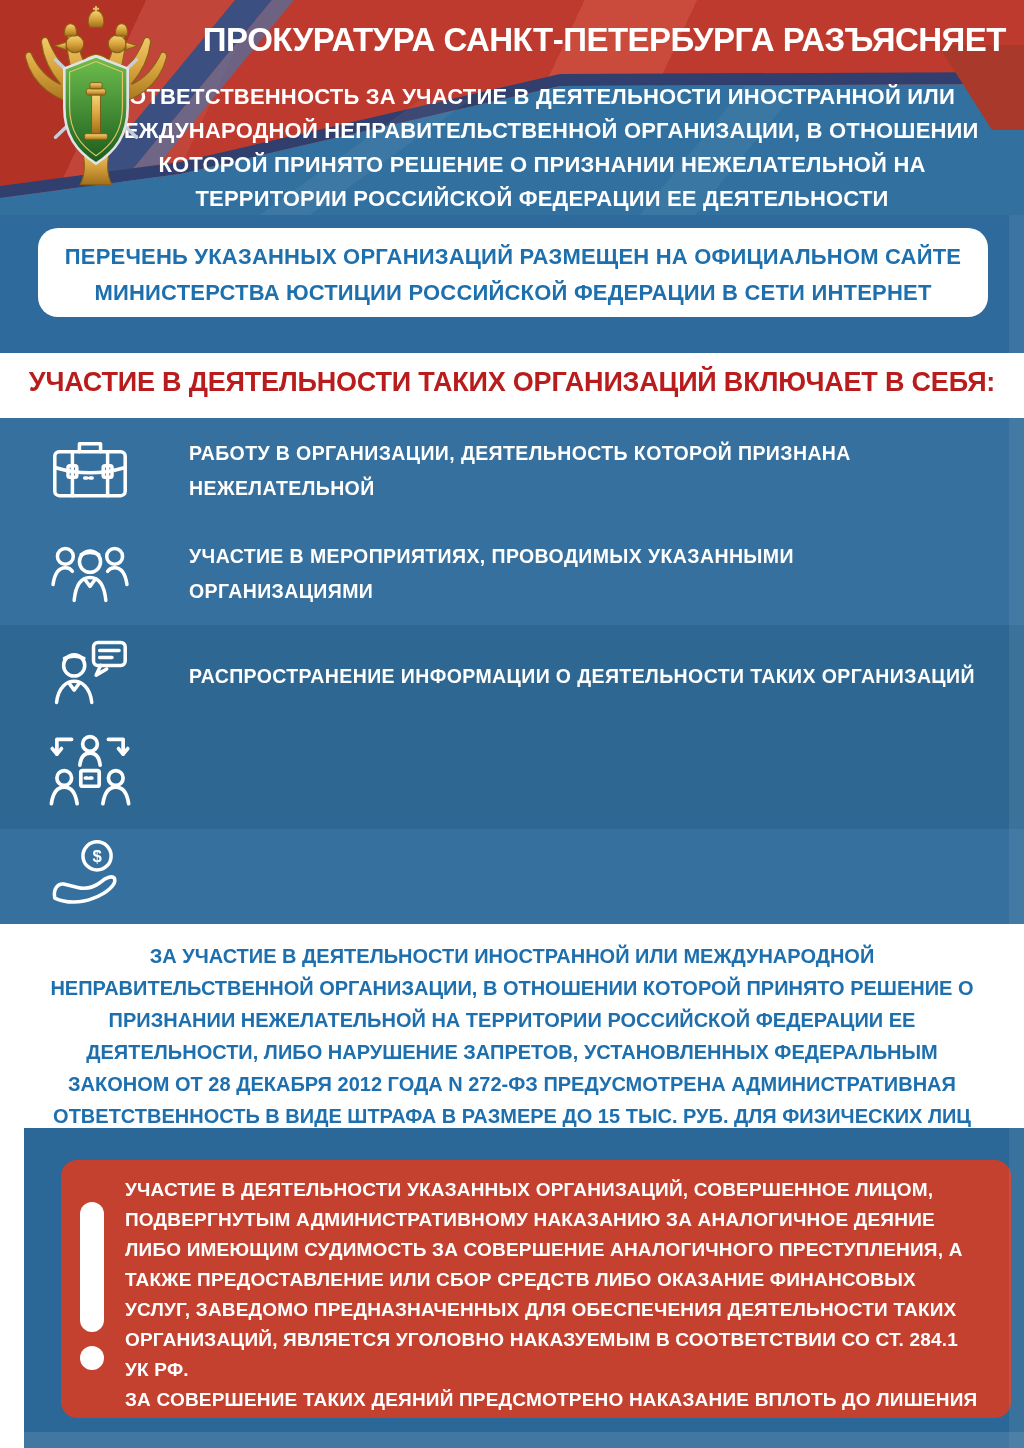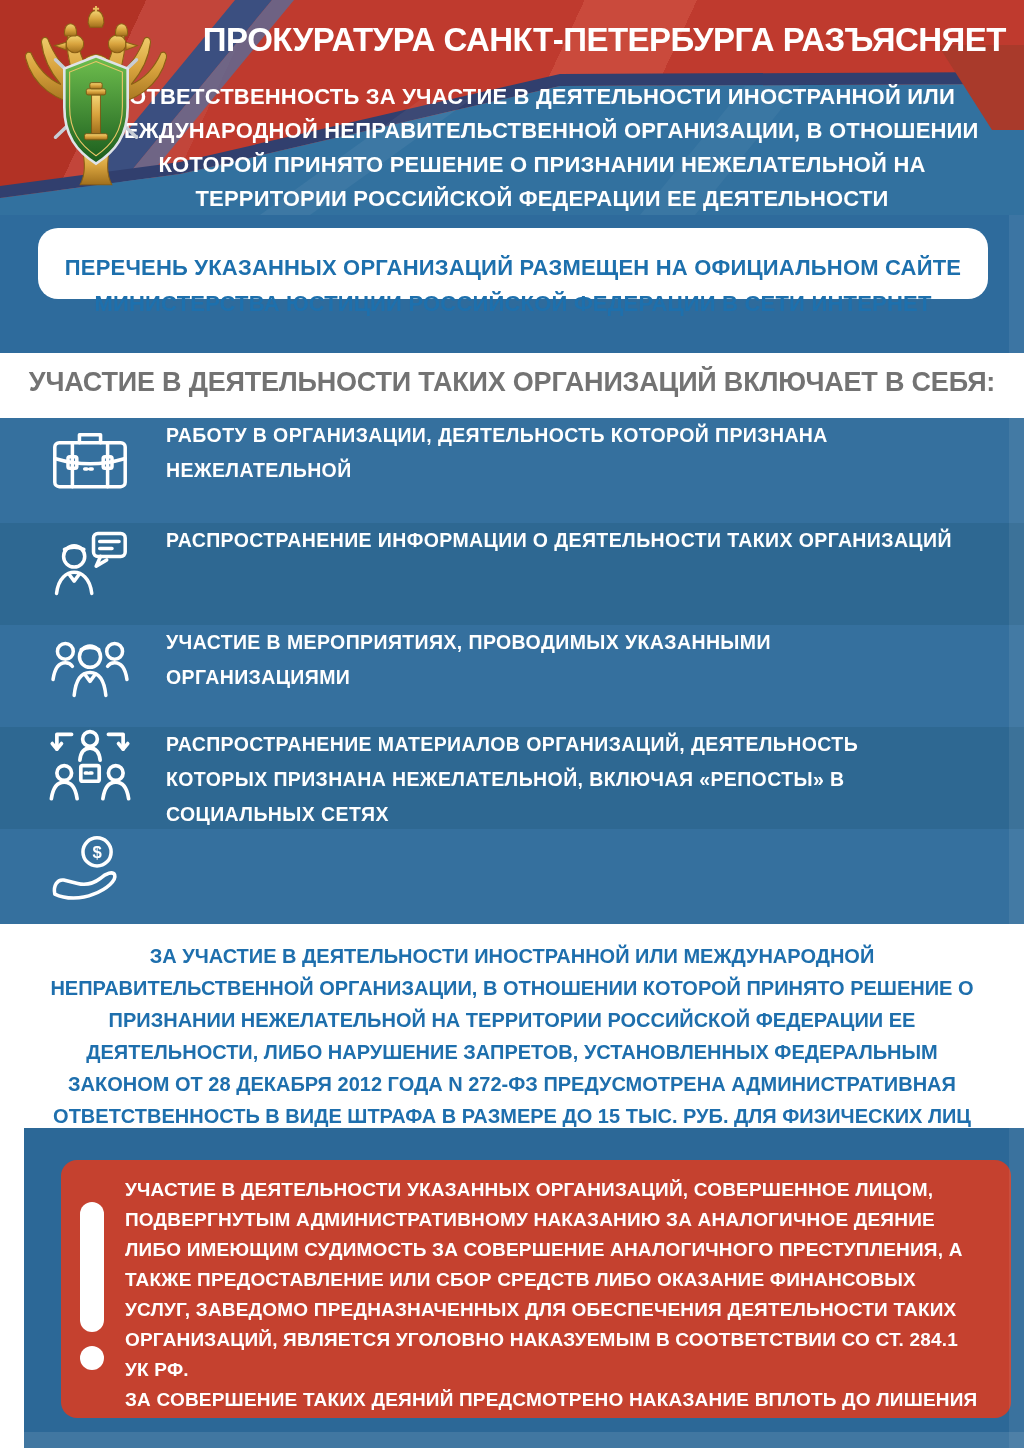--- a/index.html
+++ b/index.html
@@ -23,31 +23,31 @@
   .header-title{
     position:absolute;left:195px;right:18px;top:21px;z-index:4;
     color:#ffffff;font-size:33px;letter-spacing:-0.5px;text-align:right;white-space:nowrap;}
   .header-subtitle{
     position:absolute;left:95px;right:35px;top:80px;z-index:5;
     color:#ffffff;font-size:22px;line-height:34px;text-align:center;letter-spacing:0.2px;}
   .emblem{position:absolute;left:8px;top:5px;z-index:6;}
   
   .band-notice{position:relative;width:1024px;height:138px;background:#2e6b9c;}
   .notice-box{
-    position:absolute;left:38px;right:36px;top:13px;height:71px;
+    position:absolute;left:38px;right:36px;top:13px;height:89px;
     background:#ffffff;border-radius:20px;
     color:#1d70ad;font-size:22px;line-height:36px;text-align:center;
-    padding-top:22px;box-sizing:border-box;letter-spacing:0.2px;}
+    padding-top:11px;box-sizing:border-box;letter-spacing:0.2px;}
   
   .heading-area{width:1024px;height:65px;background:#ffffff;text-align:center;}
   .section-heading{
-    padding-top:14px;color:#737373;font-size:27px;letter-spacing:-0.2px;}
+    padding-top:14px;color:#b91c1c;font-size:27px;letter-spacing:-0.2px;}
   
   .list{width:1024px;}
-  .row{display:flex;align-items:flex-start;padding-left:38px;box-sizing:border-box;}
+  .row{display:flex;align-items:center;padding-left:38px;box-sizing:border-box;gap:23px;}
   .row.odd{background:#35709e;}
   .row.even{background:#2e6892;}
   .icon-box{flex:0 0 104px;display:flex;align-items:center;justify-content:center;}
   .row-text{margin-left:24px;max-width:790px;color:#fff;
     font-size:19.5px;line-height:35px;letter-spacing:0.4px;}
   .icon-box svg{display:block;}
   .ico{stroke:#ffffff;fill:none;stroke-width:4;stroke-linecap:round;stroke-linejoin:round;}
   
   .admin{width:1024px;height:204px;background:#ffffff;overflow:hidden;}
   .admin-text{width:930px;margin:0 auto;padding-top:16px;
@@ -158,69 +158,68 @@
           <path d="M10 46 Q50 58 90 46"></path>
           <path d="M30 28 v50 M70 28 v50"></path>
           <rect x="25" y="44" width="10" height="13" rx="2"></rect>
           <rect x="65" y="44" width="10" height="13" rx="2"></rect>
           <path d="M44 58 h12" stroke-dasharray="2.5,3.5"></path>
         </svg>
       </div>
       <div class="row-text">РАБОТУ В ОРГАНИЗАЦИИ, ДЕЯТЕЛЬНОСТЬ КОТОРОЙ ПРИЗНАНА НЕЖЕЛАТЕЛЬНОЙ</div>
     </div>
 
-    <div class="row even" style="height:102px">
-      <div class="icon-box">
-        <svg width="88" height="88" viewBox="0 0 100 100" class="ico">
-          <circle cx="32" cy="38" r="12"></circle>
-          <path d="M21 30 q11 -5 22 0"></path>
-          <path d="M12 80 C14 62 24 56 32 56 C40 56 50 62 52 80"></path>
-          <path d="M26 58 l6 8 6 -8"></path>
-          <rect x="54" y="12" width="36" height="26" rx="5"></rect>
-          <path d="M62 38 l-5 11 12 -7"></path>
-          <path d="M61 21 h22 M61 29 h14"></path>
-        </svg>
-      </div>
-      <div class="row-text">РАСПРОСТРАНЕНИЕ ИНФОРМАЦИИ О ДЕЯТЕЛЬНОСТИ ТАКИХ ОРГАНИЗАЦИЙ</div>
-    </div>
-
     <div class="row odd" style="height:102px">
       <div class="icon-box">
         <svg width="88" height="88" viewBox="0 0 100 100" class="ico">
           <circle cx="22" cy="30" r="9"></circle>
           <path d="M8 62 C10 48 16 43 22 43 C25 43 28 44 30 47"></path>
           <circle cx="78" cy="30" r="9"></circle>
           <path d="M92 62 C90 48 84 43 78 43 C75 43 72 44 70 47"></path>
           <circle cx="50" cy="36" r="12"></circle>
           <path d="M40 28 q10 -5 20 0"></path>
           <path d="M32 80 C34 60 42 54 50 54 C58 54 66 60 68 80"></path>
           <path d="M44 56 l6 8 6 -8"></path>
         </svg>
       </div>
       <div class="row-text">УЧАСТИЕ В МЕРОПРИЯТИЯХ, ПРОВОДИМЫХ УКАЗАННЫМИ ОРГАНИЗАЦИЯМИ</div>
+    </div>
+
+    <div class="row even" style="height:102px">
+      <div class="icon-box">
+        <svg width="88" height="88" viewBox="0 0 100 100" class="ico">
+          <circle cx="32" cy="38" r="12"></circle>
+          <path d="M21 30 q11 -5 22 0"></path>
+          <path d="M12 80 C14 62 24 56 32 56 C40 56 50 62 52 80"></path>
+          <path d="M26 58 l6 8 6 -8"></path>
+          <rect x="54" y="12" width="36" height="26" rx="5"></rect>
+          <path d="M62 38 l-5 11 12 -7"></path>
+          <path d="M61 21 h22 M61 29 h14"></path>
+        </svg>
+      </div>
+      <div class="row-text">РАСПРОСТРАНЕНИЕ ИНФОРМАЦИИ О ДЕЯТЕЛЬНОСТИ ТАКИХ ОРГАНИЗАЦИЙ</div>
     </div>
 
     <div class="row even" style="height:102px">
       <div class="icon-box">
         <svg width="92" height="92" viewBox="0 0 100 100" class="ico" stroke-width="3.6">
           <circle cx="50" cy="13" r="8"></circle>
           <path d="M39 36 C40 26 45 23 50 23 C55 23 60 26 61 36"></path>
           <path d="M30 8 h-16 v16"></path>
           <path d="M14 24 l-5 -6 M14 24 l5 -6"></path>
           <path d="M70 8 h16 v16"></path>
           <path d="M86 24 l-5 -6 M86 24 l5 -6"></path>
           <rect x="40" y="42" width="20" height="17" rx="2"></rect>
           <path d="M45 50 h10" stroke-dasharray="2,3"></path>
           <circle cx="22" cy="50" r="8"></circle>
           <path d="M8 78 C10 64 16 60 22 60 C28 60 34 64 36 78"></path>
           <circle cx="78" cy="50" r="8"></circle>
           <path d="M64 78 C66 64 72 60 78 60 C84 60 90 64 92 78"></path>
         </svg>
       </div>
-      <div class="row-text">РАСПРОСТРАНЕНИЕ МАТЕРИАЛОВ ОРГАНИЗАЦИЙ, ДЕЯТЕЛЬНОСТЬ КОТОРЫХ ПРИЗНАНА НЕЖЕЛАТЕЛЬНОЙ, ВКЛЮЧАЯ «РЕПОСТЫ» В СОЦИАЛЬНЫХ СЕТЯХ</div>
     </div>
 
     <div class="row odd" style="height:95px">
       <div class="icon-box">
         <svg width="88" height="88" viewBox="0 0 100 100" class="ico">
           <circle cx="58" cy="26" r="16"></circle>
           <text x="58" y="33" text-anchor="middle" font-size="19" fill="#ffffff" stroke="none" font-family="'Liberation Sans','DejaVu Sans',sans-serif" font-weight="700">$</text>
           <path d="M10 74 C22 80 40 80 54 74 C70 68 80 58 78 52 C76 48 68 50 62 56 C54 62 44 64 36 62 L20 58 C13 57 8 64 10 74 Z"></path>
         </svg>
       </div>

